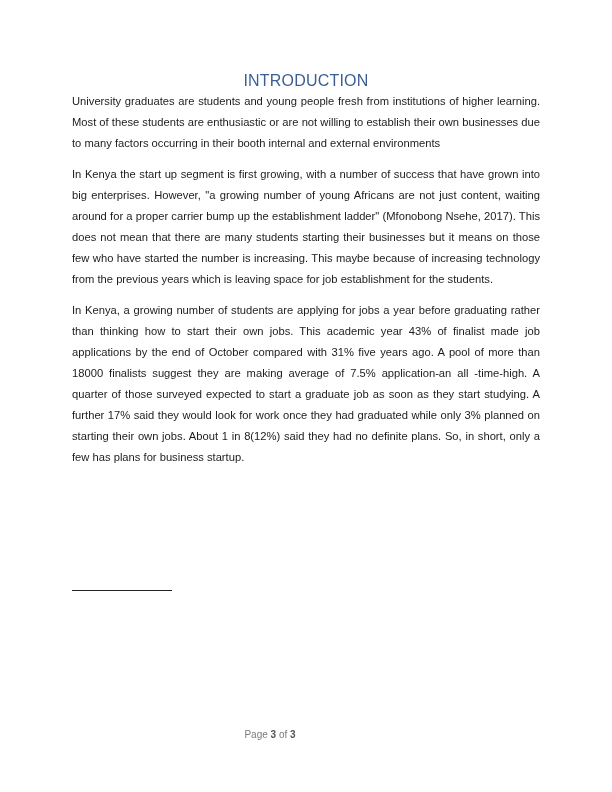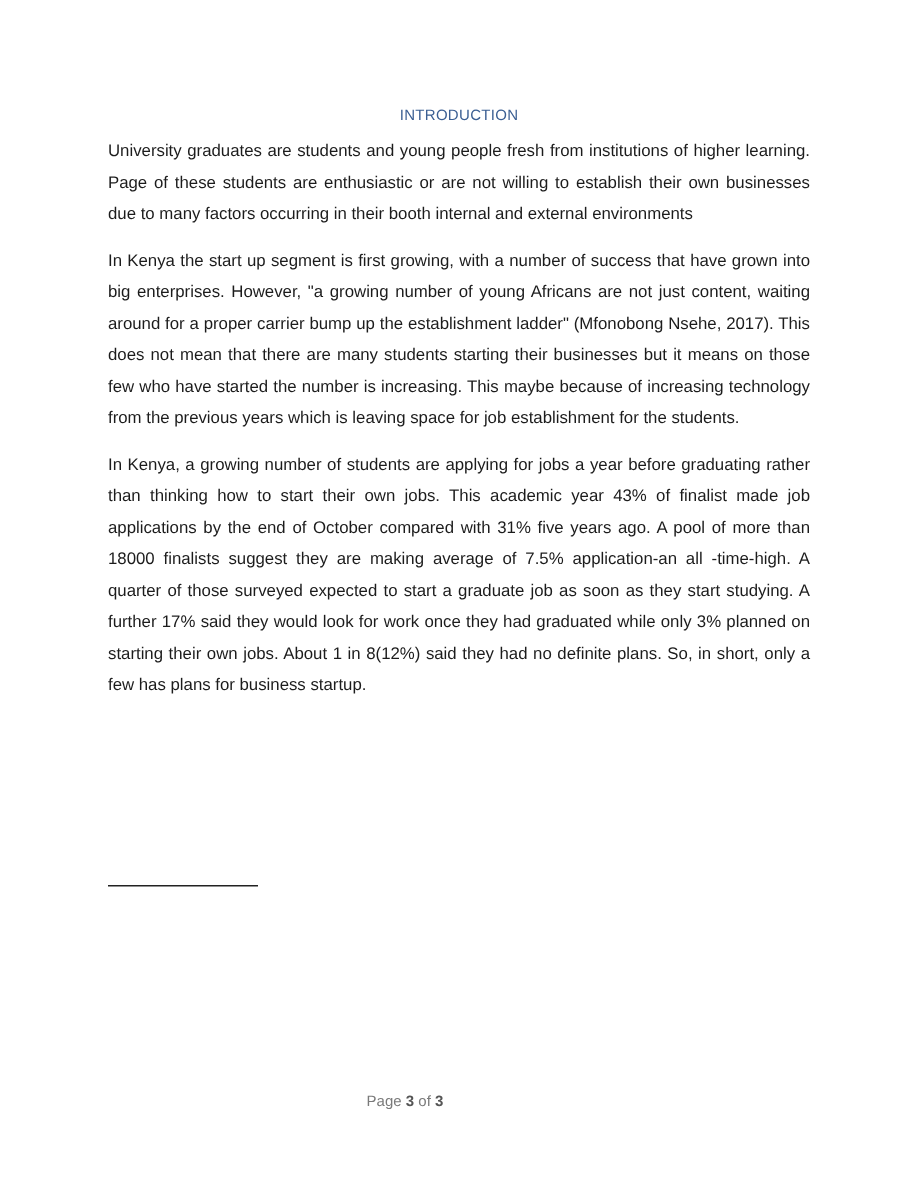--- a/index.html
+++ b/index.html
@@ -21,21 +21,21 @@
       width: 612px;
       height: 792px;
       background: #ffffff;
     }
     .heading {
       position: absolute;
       top: 72px;
       left: 0;
       width: 612px;
       text-align: center;
-      font-size: 10px;
+      font-size: 16px;
       color: #3b5f93;
       letter-spacing: 0.2px;
       margin: 0;
       font-weight: normal;
     }
     .body-text {
       position: absolute;
       left: 72px;
       width: 468px;
       top: 91px;
@@ -69,21 +69,21 @@
       font-weight: bold;
     }
   </style>
 </head>
 <body>
 
 <div class="page">
   <h1 class="heading" style="color: rgb(59, 95, 147);">INTRODUCTION</h1>
 
   <div class="body-text">
-    <p class="para">University graduates are students and young people fresh from institutions of higher learning. Page of these students are enthusiastic or are not willing to establish their own businesses due to many factors occurring in their booth internal and external environments</p>
+    <p class="para">University graduates are students and young people fresh from institutions of higher learning. Most of these students are enthusiastic or are not willing to establish their own businesses due to many factors occurring in their booth internal and external environments</p>
     <p class="para">In Kenya the start up segment is first growing, with a number of success that have grown into big enterprises. However, "a growing number of young Africans are not just content, waiting around for a proper carrier bump up the establishment ladder" (Mfonobong Nsehe, 2017). This does not mean that there are many students starting their businesses but it means on those few who have started the number is increasing. This maybe because of increasing technology from the previous years which is leaving space for job establishment for the students.</p>
     <p class="para">In Kenya, a growing number of students are applying for jobs a year before graduating rather than thinking how to start their own jobs. This academic year 43% of finalist made job applications by the end of October compared with 31% five years ago. A pool of more than 18000 finalists suggest they are making average of 7.5% application-an all -time-high. A quarter of those surveyed expected to start a graduate job as soon as they start studying. A further 17% said they would look for work once they had graduated while only 3% planned on starting their own jobs. About 1 in 8(12%) said they had no definite plans. So, in short, only a few has plans for business startup.</p>
   </div>
 
   <div class="footnote-rule"></div>
 
   <div class="footer">
     <span>Page</span>
     <b>3</b>
     <span>of</span>

